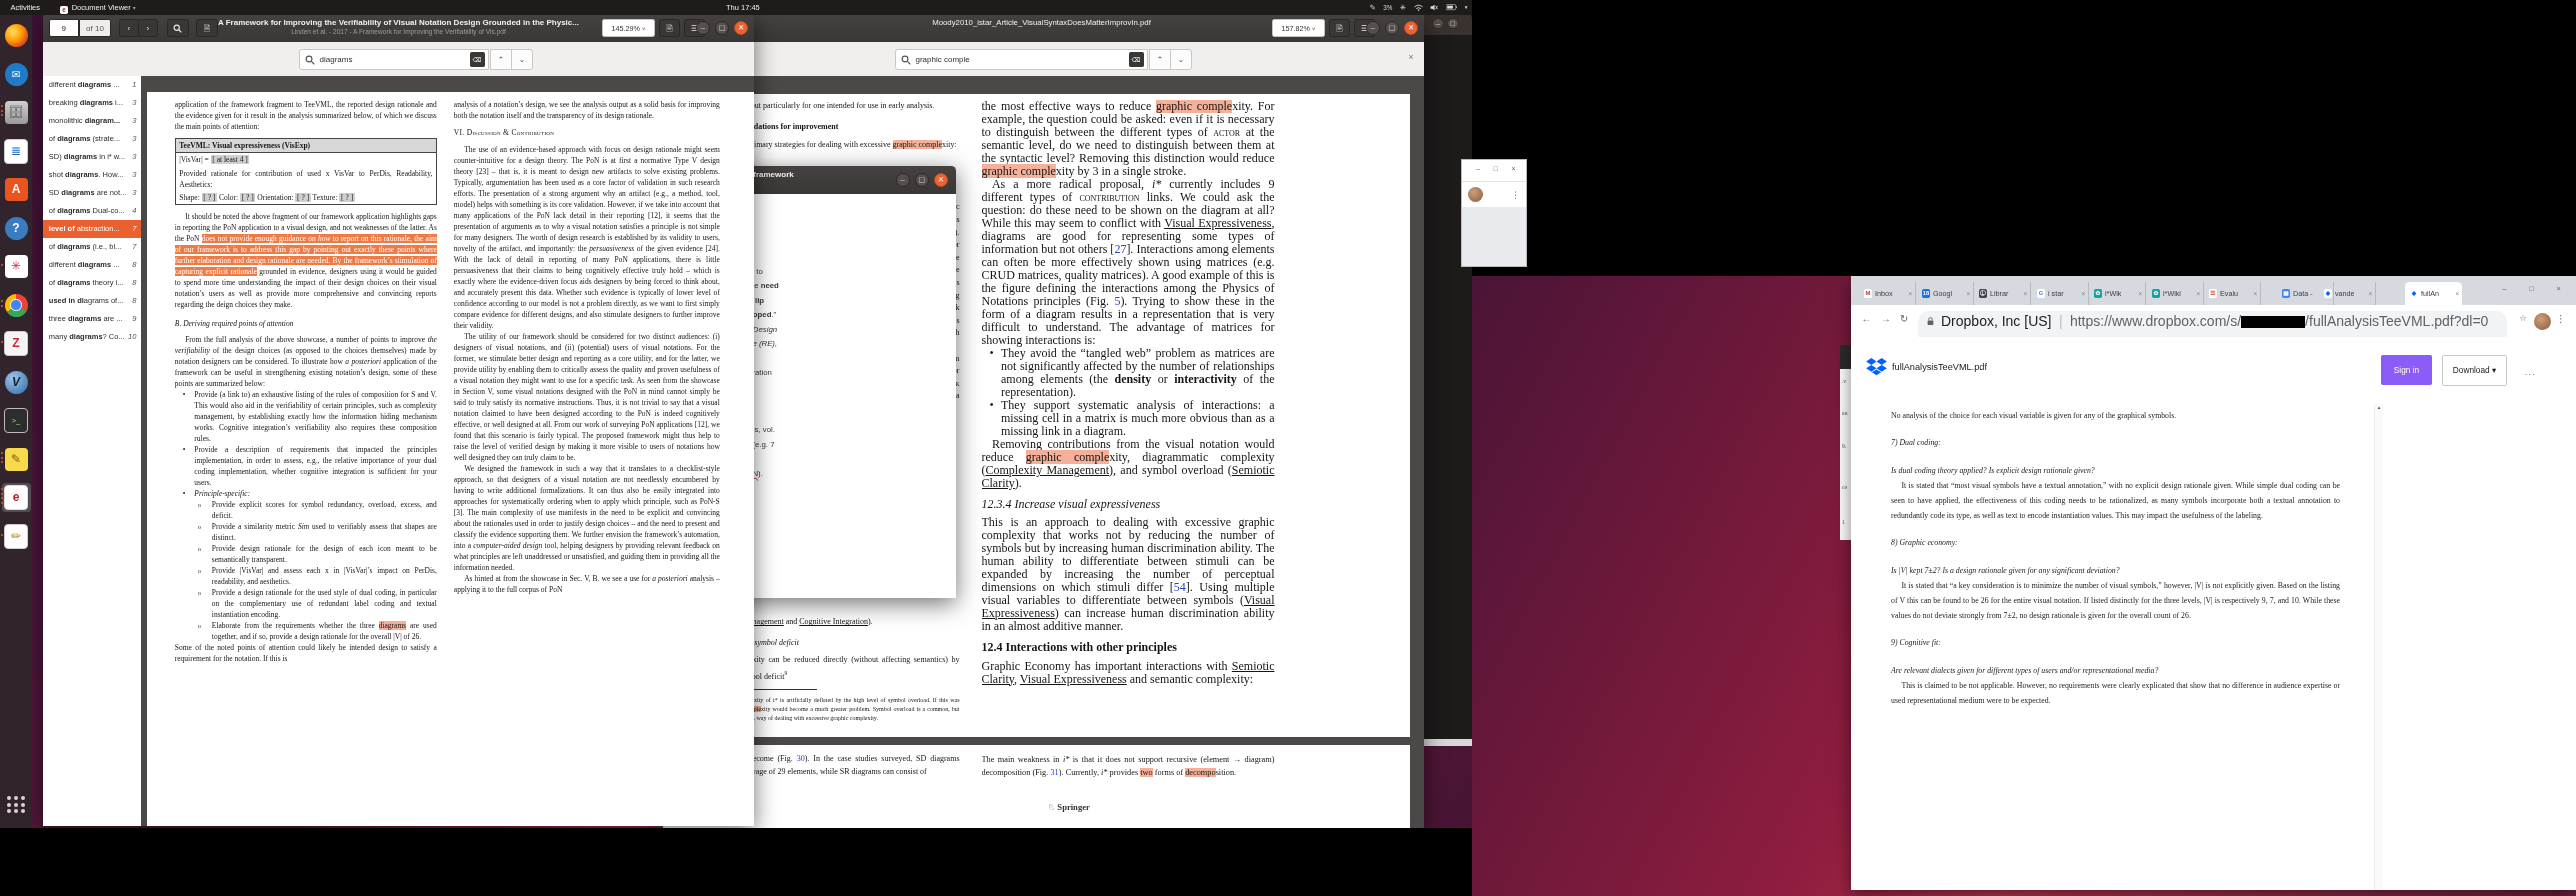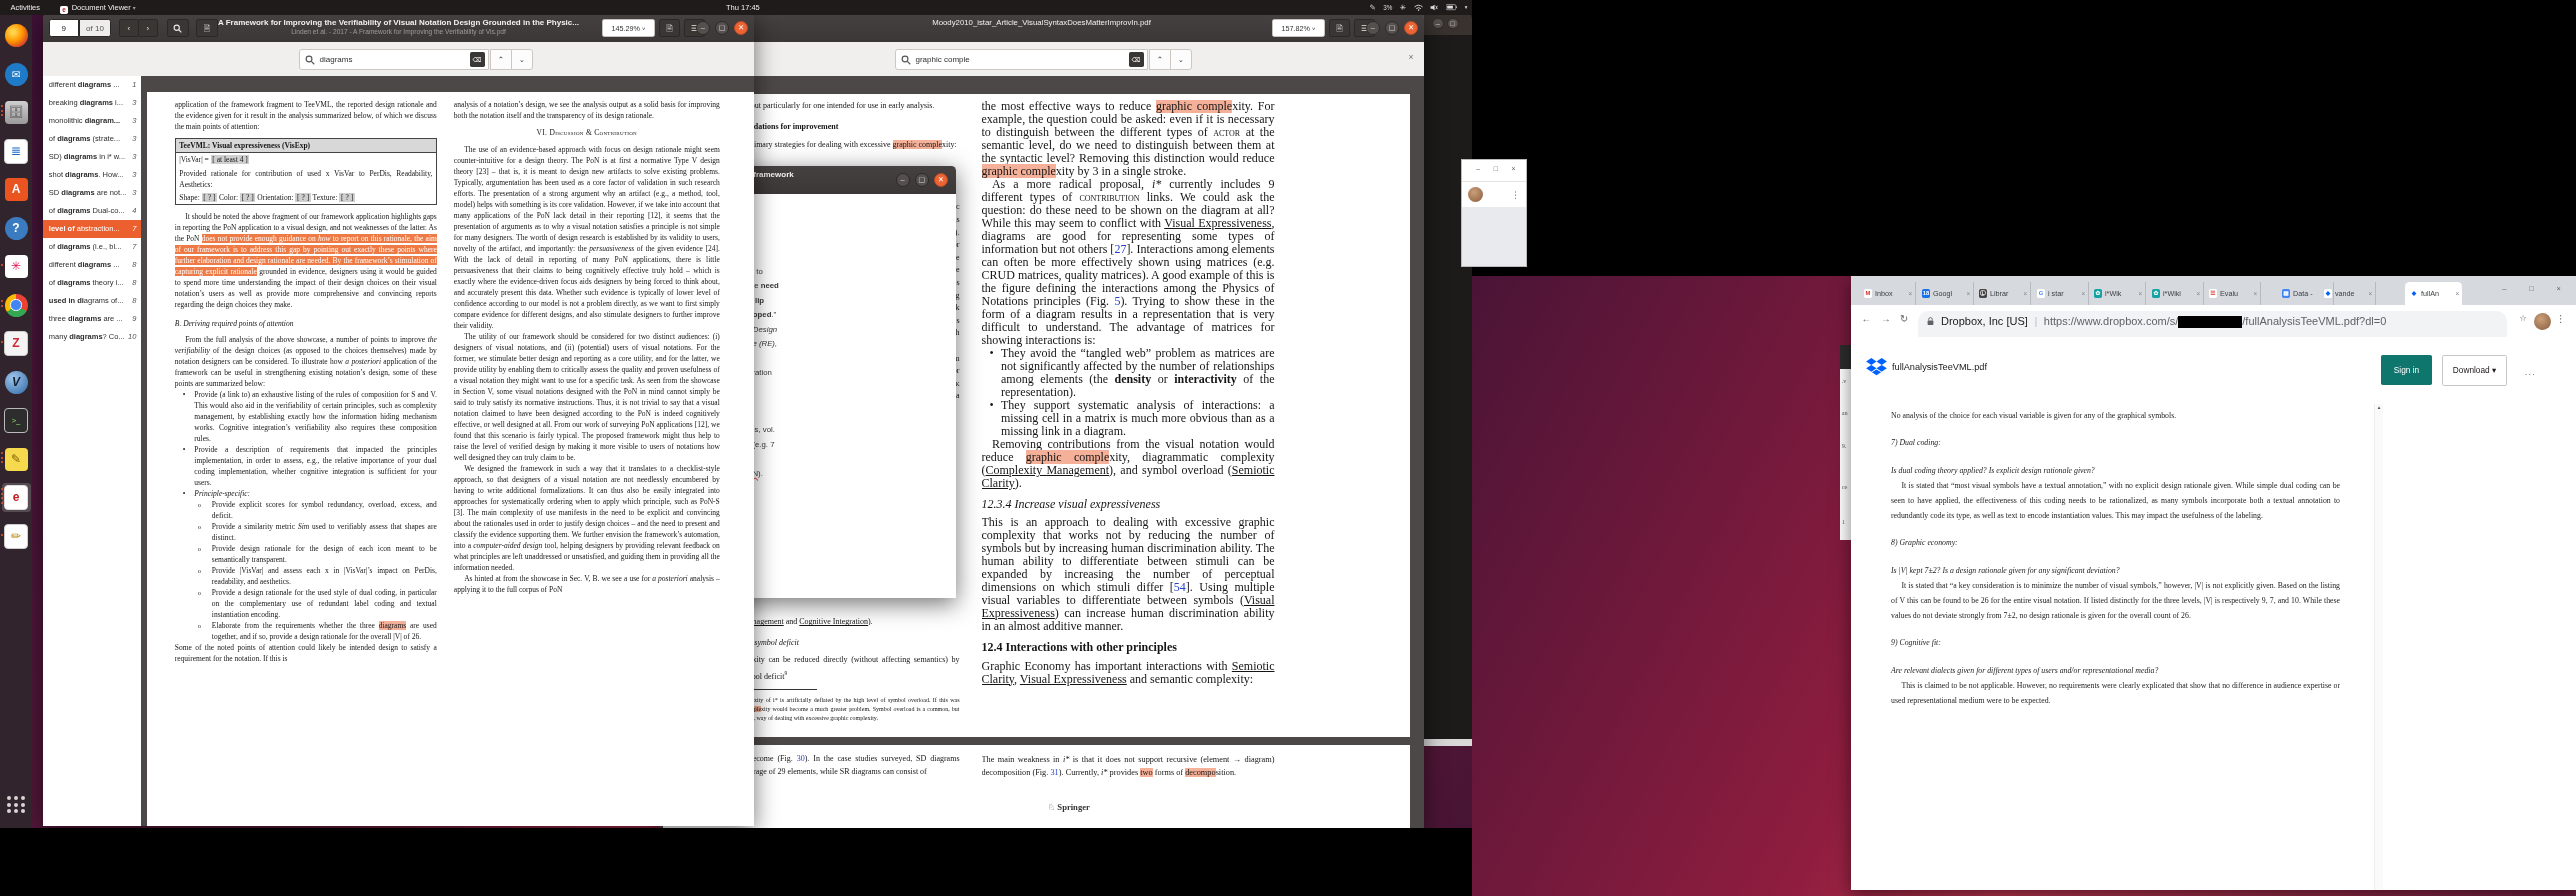--- a/index.html
+++ b/index.html
@@ -56,21 +56,21 @@
   
   .evbody{position:absolute;left:0;right:0;bottom:0;background:#4c4847;overflow:hidden;}
   .page{position:absolute;background:#fff;}
   .col{position:absolute;font-family:"Liberation Serif",serif;font-size:7.5px;line-height:11px;color:#151515;
        text-align:justify;overflow:hidden;}
   .blk{margin:0;}
   .para{text-indent:10.4px;}
   .noind{text-indent:0;}
   .h{font-weight:bold;margin:8px 0 5.8px 0;}
   .hi{font-style:italic;margin:8px 0 4.6px 0;}
-  .hc{text-align:center;font-variant:small-caps;letter-spacing:0.3px;margin:5.8px 0;}
+  .hc{text-align:left;font-variant:small-caps;letter-spacing:0.3px;margin:5.8px 0;}
   .bullet{padding-left:19.5px;position:relative;text-indent:0;}
   .bullet:before{content:"•";position:absolute;left:8px;}
   .sub{padding-left:37px;position:relative;text-indent:0;}
   .sub:before{content:"o";position:absolute;left:23px;font-size:6.3px;}
   .fnrule{border-top:0.6px solid #333;width:45%;margin:5.8px 0 3.5px 0;}
   .small{font-size:6px;line-height:8.6px;}
   span.b{font-weight:bold;} span.i{font-style:italic;} span.u{text-decoration:underline;}
   span.hl{background:#f4b098;} span.sel{background:#ee7a45;color:#fff;}
   span.link{color:#2741cc;} span.sc{font-variant:small-caps;}
   span.sq{text-decoration:underline wavy #e01b24;text-decoration-skip-ink:none;}
@@ -95,26 +95,26 @@
   .tab{position:absolute;top:5.8px;height:23px;width:57px;font-size:7.2px;color:#3c4043;padding:0 3.5px 0 16px;
        box-sizing:border-box;line-height:23px;white-space:nowrap;overflow:hidden;border-right:0.6px solid #b7bac0;}
   .tab .fav{position:absolute;left:4.6px;top:7.5px;width:8.6px;height:8.6px;border-radius:1.7px;font-size:5.8px;
        line-height:8.6px;text-align:center;color:#fff;font-weight:bold;}
   .tab .x{position:absolute;right:2.9px;color:#80868b;font-size:6.3px;}
   .tab.active{background:#fff;border-radius:4.6px 4.6px 0 0;border-right:none;z-index:2;}
   #winctl{position:absolute;right:4.6px;top:8px;color:#5f6368;font-size:7.5px;letter-spacing:10.4px;}
   #toolbar{position:absolute;left:0;top:29px;right:0;height:32px;background:#fff;border-bottom:0.6px solid #dadce0;}
   .navb{position:absolute;top:8px;color:#5f6368;font-size:9.8px;}
   #omni{position:absolute;left:67px;right:69px;top:5.8px;height:34px;background:#f1f3f4;border-radius:10.4px;
-        font-size:11px;color:#202124;line-height:21px;padding-left:23px;white-space:nowrap;overflow:hidden;}
+        font-size:14px;color:#202124;line-height:21px;padding-left:23px;white-space:nowrap;overflow:hidden;}
   #omni .lock{position:absolute;left:9.2px;top:5.8px;}
   .redact{display:inline-block;width:64px;height:12.6px;background:#000;vertical-align:middle;}
   #drophead{position:absolute;left:0;top:61px;right:0;height:67px;background:#fff;}
   #dbname{position:absolute;left:41px;top:25px;font-size:9.2px;color:#1e1919;}
-  .btn-signin{position:absolute;right:144px;top:18.4px;width:51px;height:30px;background:#0f766e;color:#fff;
+  .btn-signin{position:absolute;right:144px;top:18.4px;width:51px;height:30px;background:#8b5cf6;color:#fff;
       font-size:8.3px;border-radius:1.7px;text-align:center;line-height:30px;}
   .btn-dl{position:absolute;right:69px;top:18.4px;width:63px;height:29px;background:#fff;border:0.6px solid #c9c7c5;
       color:#1e1919;font-size:8.3px;border-radius:1.7px;text-align:center;line-height:29px;}
   .btn-more{position:absolute;right:40px;top:30px;color:#637282;font-size:9.2px;letter-spacing:1.2px;}
   #pdfarea{position:absolute;left:0;top:128px;width:532px;bottom:0;background:#fff;overflow:hidden;}
   #pdftext{position:absolute;left:40px;right:43px;top:3.5px;font-family:"Liberation Serif",serif;
       font-size:7.8px;line-height:15px;color:#1c1c1c;text-align:justify;}
   #pdftext .hi{margin:12.6px 0 0 0;}
   #cpanel{position:absolute;right:0;top:128px;width:187px;bottom:0;background:#fff;border-left:0.6px solid #e7e5e3;}
   #cpanel .tabs{position:absolute;left:12.6px;top:10.4px;font-size:9px;color:#1e1919;font-weight:bold;}

